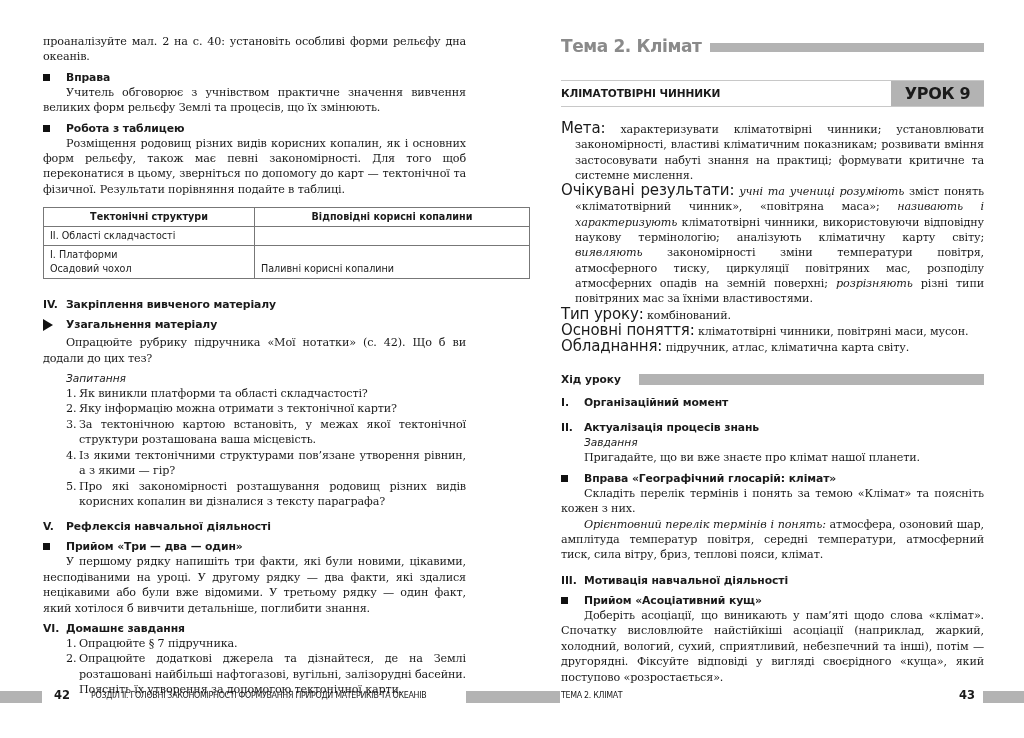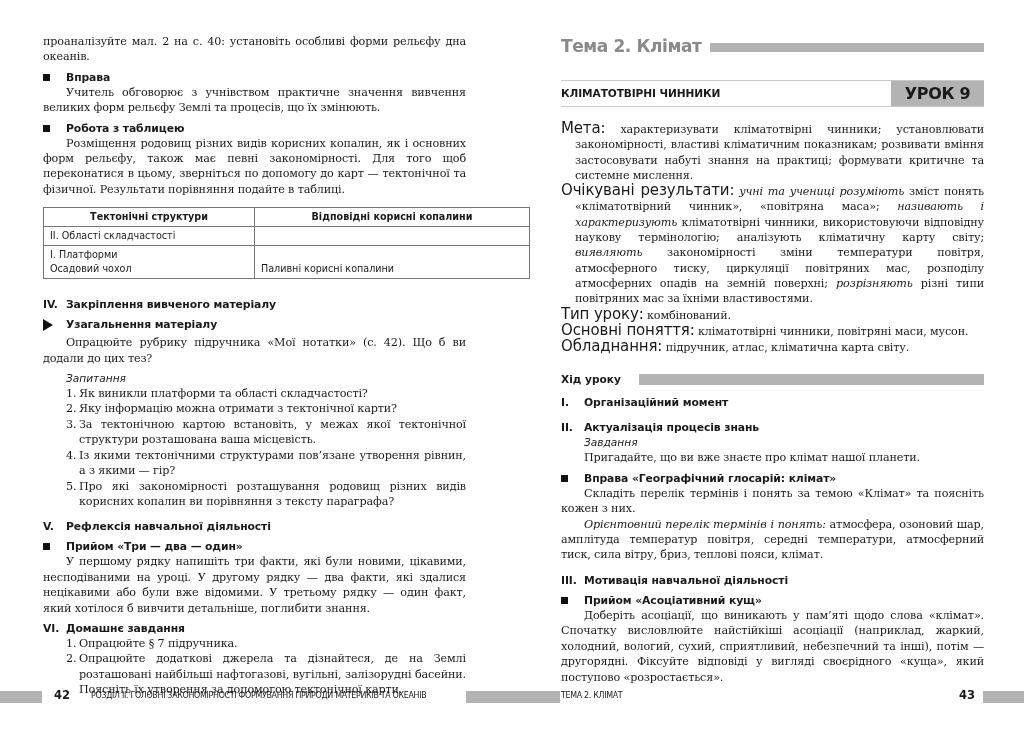--- a/index.html
+++ b/index.html
@@ -118,21 +118,21 @@
       <li>
           <span class="n">3.</span>
           <span class="t">За тектонічною картою встановіть, у межах якої тектонічної структури розташована ваша місцевість.</span>
         </li>
       <li>
           <span class="n">4.</span>
           <span class="t">Із якими тектонічними структурами пов’язане утворення рівнин, а з якими — гір?</span>
         </li>
       <li>
           <span class="n">5.</span>
-          <span class="t">Про які закономірності розташування родовищ різних видів корисних копалин ви порівняння з тексту параграфа?</span>
+          <span class="t">Про які закономірності розташування родовищ різних видів корисних копалин ви дізналися з тексту параграфа?</span>
         </li>
     </ol>
     <div class="gap-m"></div>
 
     <div class="head">
       <span class="marker">V.</span>
       <span>Рефлексія навчальної діяльності</span>
     </div>
     <div class="gap-s"></div>
     <div class="head">

